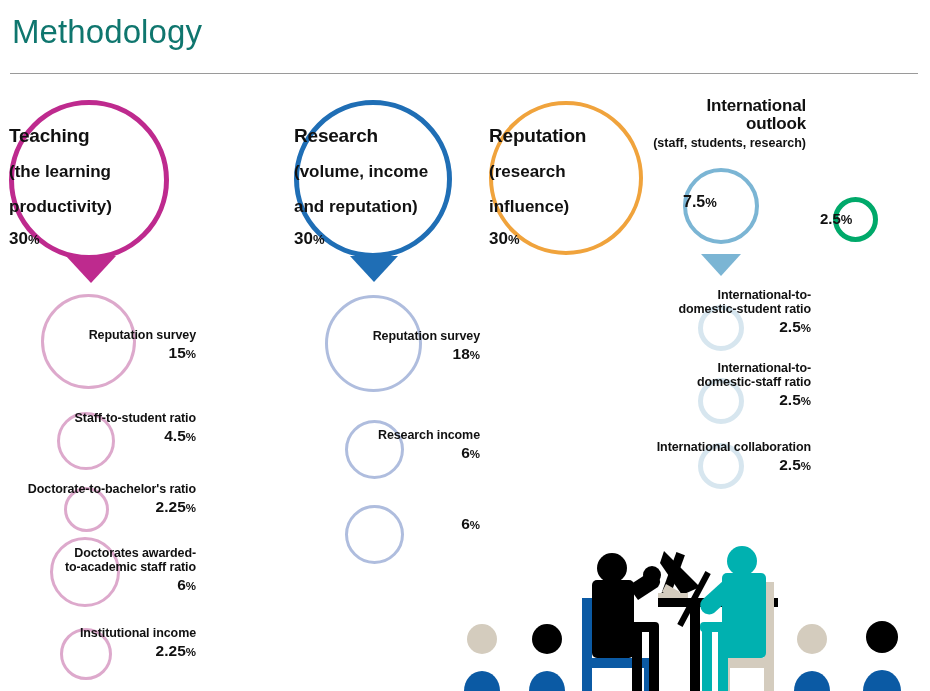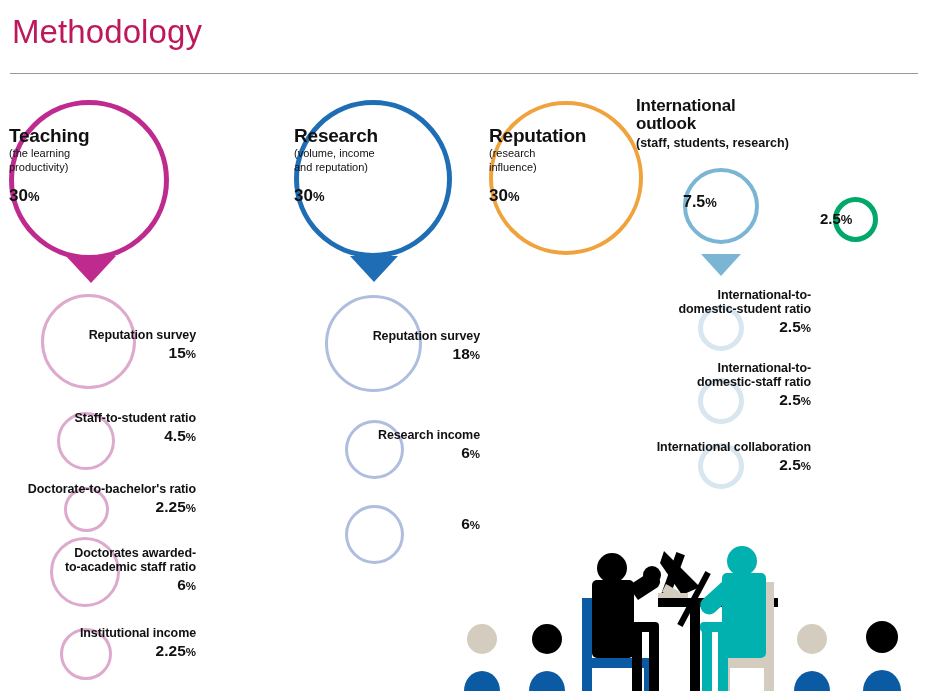--- a/index.html
+++ b/index.html
@@ -9,42 +9,42 @@
     color:#111111;
     overflow:hidden;
     position:relative;
   }
   #stage{position:relative;width:930px;height:691px;}
 
   
   .page-title{
     position:absolute;left:12px;top:14px;
     font-size:33px;font-weight:400;letter-spacing:0.1px;
-    color:#be185d;line-height:1.1;
+    color:#0f766e;line-height:1.1;
     font-family:"Liberation Sans","DejaVu Sans",sans-serif;
   }
   .title-rule{
     position:absolute;left:10px;top:73px;width:908px;height:1px;
     background:#9a9a9a;
   }
   .ring{position:absolute;border-style:solid;border-radius:50%;box-sizing:border-box;background:transparent;}
 
   
   .pillar-txt{
     position:absolute;left:0;right:0;text-align:left;
     line-height:1.12;
   }
   .pillar-name{font-size:19px;font-weight:bold;letter-spacing:-0.2px;}
-  .pillar-sub{font-size:11px;font-weight:normal;margin-top:1px;}
+  .pillar-sub{font-size:17px;font-weight:bold;margin-top:16px;}
   .pillar-pct{font-size:17px;font-weight:bold;margin-top:13px;}
   .pct-sign{font-size:13px;font-weight:bold;}
 
   
   .col-head{
-    position:absolute;text-align:left;line-height:1.08;
+    position:absolute;text-align:right;line-height:1.08;
   }
   .col-head .h1{font-size:17px;font-weight:bold;letter-spacing:-0.2px;}
   .col-head .h2{font-size:12.5px;font-weight:bold;margin-top:3px;white-space:nowrap;}
 
   
   .sub-txt{
     position:absolute;text-align:right;line-height:1.13;
   }
   .sub-name{font-size:12.5px;font-weight:bold;white-space:nowrap;letter-spacing:-0.1px;}
   .sub-pct{font-size:15.5px;font-weight:bold;margin-top:2px;}

